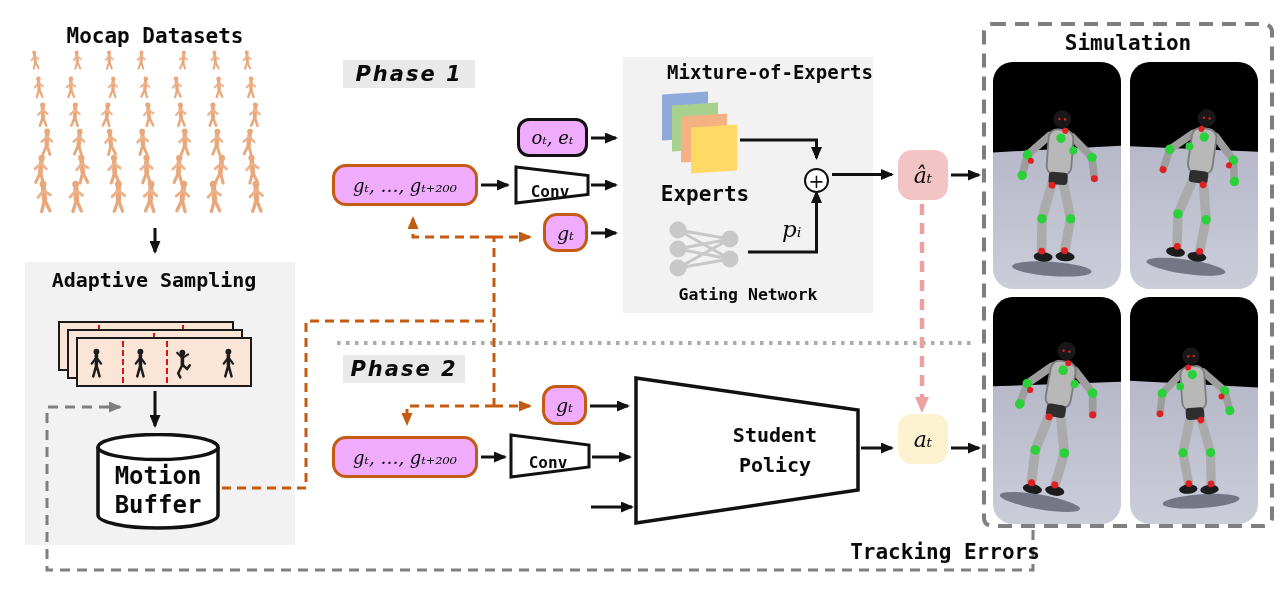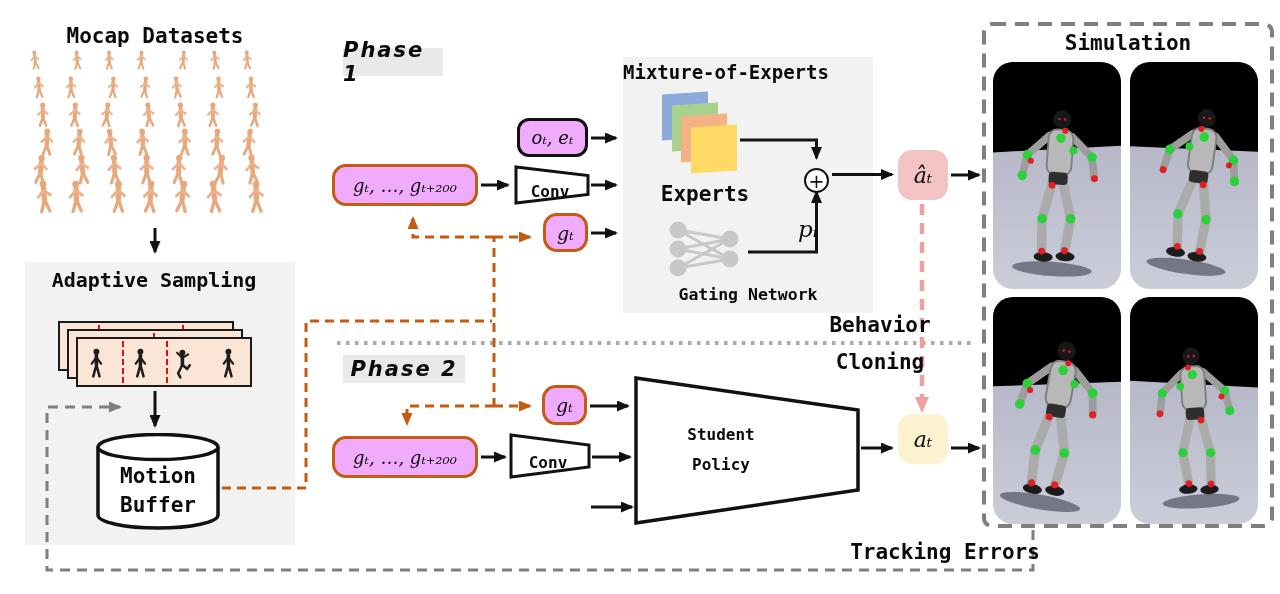--- a/index.html
+++ b/index.html
@@ -171,40 +171,40 @@
       <use href="#bot" transform="translate(142,9) scale(1.05)"></use>
     </svg>
     <div class="redline" style="left:44px;"></div>
     <div class="redline" style="left:88px;"></div>
   </div>
 
   <svg class="abs z3" style="left:95px;top:433px;" width="126" height="102" viewBox="0 0 126 102">
     <path d="M3 14 V82 A60 13 0 0 0 123 82 V14" fill="#fff" stroke="#111" stroke-width="3.5"></path>
     <ellipse cx="63" cy="14" rx="60" ry="12.5" fill="#fff" stroke="#111" stroke-width="3.5"></ellipse>
   </svg>
-  <div class="abs mono-b ctr z3" style="left:100px;top:456px;width:116px;font-size:21px;line-height:29px;flex-direction:column;">
+  <div class="abs mono-b ctr z3" style="left:100px;top:456px;width:116px;font-size:24px;line-height:29px;flex-direction:column;">
     <span>Motion</span>
     <span>Buffer</span>
   </div>
 
-  <div class="abs phase-label z3" style="left:343px;top:48px;width:100px;height:28px;">Phase 1</div>
+  <div class="abs phase-label z3" style="left:343px;top:60px;width:132px;height:28px;">Phase 1</div>
 
   <div class="node orange-node z3 math" style="left:332px;top:164px;width:146px;height:42px;font-size:18px;">gₜ, …, gₜ₊₂₀₀</div>
 
   <div class="node black-node z3 math" style="left:517px;top:118px;width:71px;height:39px;font-size:18px;">oₜ, eₜ</div>
 
   <svg class="abs z3" style="left:514px;top:165px;" width="76" height="40" viewBox="0 0 76 40">
     <polygon points="2,2 74,10.5 74,29.5 2,38" fill="#fff" stroke="#111" stroke-width="3"></polygon>
   </svg>
   <div class="abs mono-b ctr z3" style="left:514px;top:165px;width:72px;height:40px;font-size:16px;">Conv</div>
 
   <div class="node orange-node z3 math" style="left:543px;top:213px;width:45px;height:39px;font-size:19px;">gₜ</div>
 
   <div class="abs panel z1" style="left:623px;top:57px;width:250px;height:256px;"></div>
-  <div class="abs mono-b z3" style="left:623px;top:61px;width:250px;font-size:19px;text-align:left;">Mixture-of-Experts</div>
+  <div class="abs mono-b z3" style="left:623px;top:61px;width:250px;font-size:19px;text-align:right;">Mixture-of-Experts</div>
 
   <div class="expert-sq z3" style="left:662px;top:93px;background:var(--expert-blue);"></div>
   <div class="expert-sq z3" style="left:672px;top:104px;background:var(--expert-green);"></div>
   <div class="expert-sq z3" style="left:681px;top:115px;background:var(--expert-salmon);"></div>
   <div class="expert-sq z3" style="left:691px;top:126px;background:var(--expert-yellow);"></div>
   <div class="abs mono-b z3" style="left:650px;top:182px;width:110px;font-size:21px;text-align:center;">Experts</div>
 
   <svg class="abs z3" style="left:666px;top:220px;" width="80" height="60" viewBox="0 0 80 60">
     <g stroke="#C8C8C8" stroke-width="3">
       <path d="M12 10 L64 19 M12 10 L64 39 M12 29 L64 19 M12 29 L64 39 M12 48 L64 19 M12 48 L64 39"></path>
@@ -212,48 +212,44 @@
     <g fill="#C8C8C8">
       <circle cx="12" cy="10" r="8.5"></circle>
         <circle cx="12" cy="29" r="8.5"></circle>
         <circle cx="12" cy="48" r="8.5"></circle>
       <circle cx="64" cy="19" r="8.5"></circle>
         <circle cx="64" cy="39" r="8.5"></circle>
     </g>
   </svg>
   <div class="abs mono-b z3" style="left:623px;top:285px;width:250px;font-size:16.5px;text-align:center;">Gating Network</div>
 
-  <div class="abs math z3" style="left:782px;top:216px;font-size:23px;margin-left:16px;">pᵢ</div>
+  <div class="abs math z3" style="left:782px;top:216px;font-size:23px;">pᵢ</div>
 
   <div class="abs ctr z3" style="left:804px;top:162px;width:25px;height:25px;border:2.5px solid #111;border-radius:50%;
        background:#fff;font-size:19px;font-family:'DejaVu Sans',sans-serif;color:#111;">+</div>
 
   <div class="node z3 math" style="left:898px;top:150px;width:50px;height:50px;background:var(--teacher-bg);font-size:22px;">âₜ</div>
 
-  <div class="abs mono-b z3" style="left:800px;top:307px;width:160px;font-size:21px;line-height:37px;text-align:center;">
-    <span style="display:block">Behavior</span>
-    <span style="display:block">Cloning</span>
-  </div>
 
   <div class="abs phase-label z3" style="left:343px;top:355px;width:122px;height:28px;">Phase 2</div>
 
   <div class="node orange-node z3 math" style="left:542px;top:385px;width:45px;height:40px;font-size:19px;">gₜ</div>
 
   <div class="node orange-node z3 math" style="left:332px;top:436px;width:146px;height:42px;font-size:18px;">gₜ, …, gₜ₊₂₀₀</div>
 
   <svg class="abs z3" style="left:509px;top:433px;" width="82" height="46" viewBox="0 0 82 46">
     <polygon points="2,2 80,12 80,34 2,44" fill="#fff" stroke="#111" stroke-width="3"></polygon>
   </svg>
   <div class="abs mono-b ctr z3" style="left:509px;top:433px;width:78px;height:46px;font-size:16px;">Conv</div>
 
 
   <svg class="abs z3" style="left:634px;top:376px;" width="226" height="149" viewBox="0 0 226 149">
     <polygon points="2,2 224,34 224,114 2,147" fill="#fff" stroke="#111" stroke-width="3.5"></polygon>
   </svg>
-  <div class="trap-text mono-b z3" style="left:641px;top:420px;width:160px;font-size:16px;line-height:30px;">
+  <div class="trap-text mono-b z3" style="left:695px;top:420px;width:160px;font-size:20px;line-height:30px;">
     <span>Student</span>
     <span>Policy</span>
   </div>
 
   <div class="node z3 math" style="left:898px;top:414px;width:50px;height:50px;background:var(--student-bg);font-size:22px;">aₜ</div>
 
   <div class="abs mono-b z3" style="left:982px;top:31px;width:292px;font-size:21px;text-align:center;">Simulation</div>
 
   <div class="sim-tile z3" style="left:993px;top:62px;">
     <div class="sky" style="transform:rotate(-3deg);"></div>

